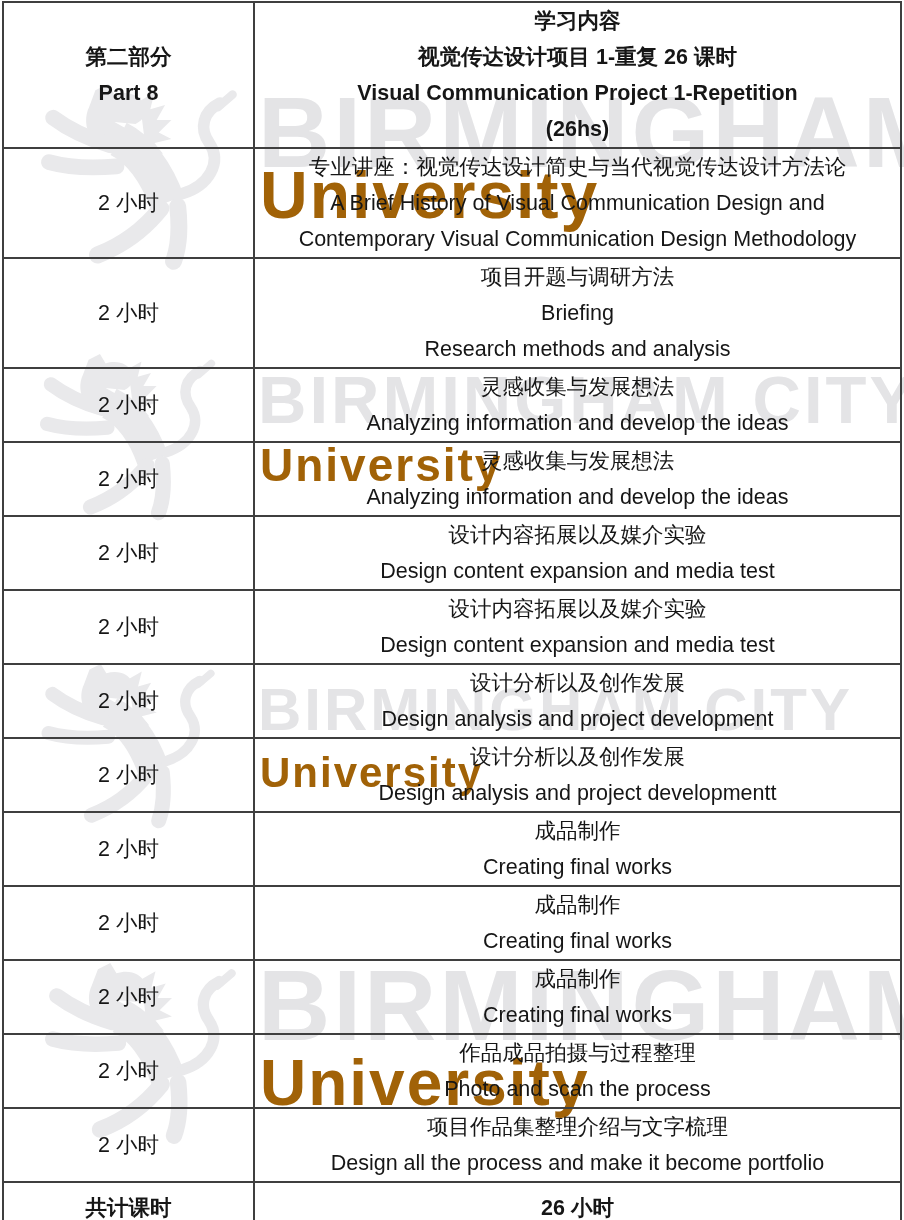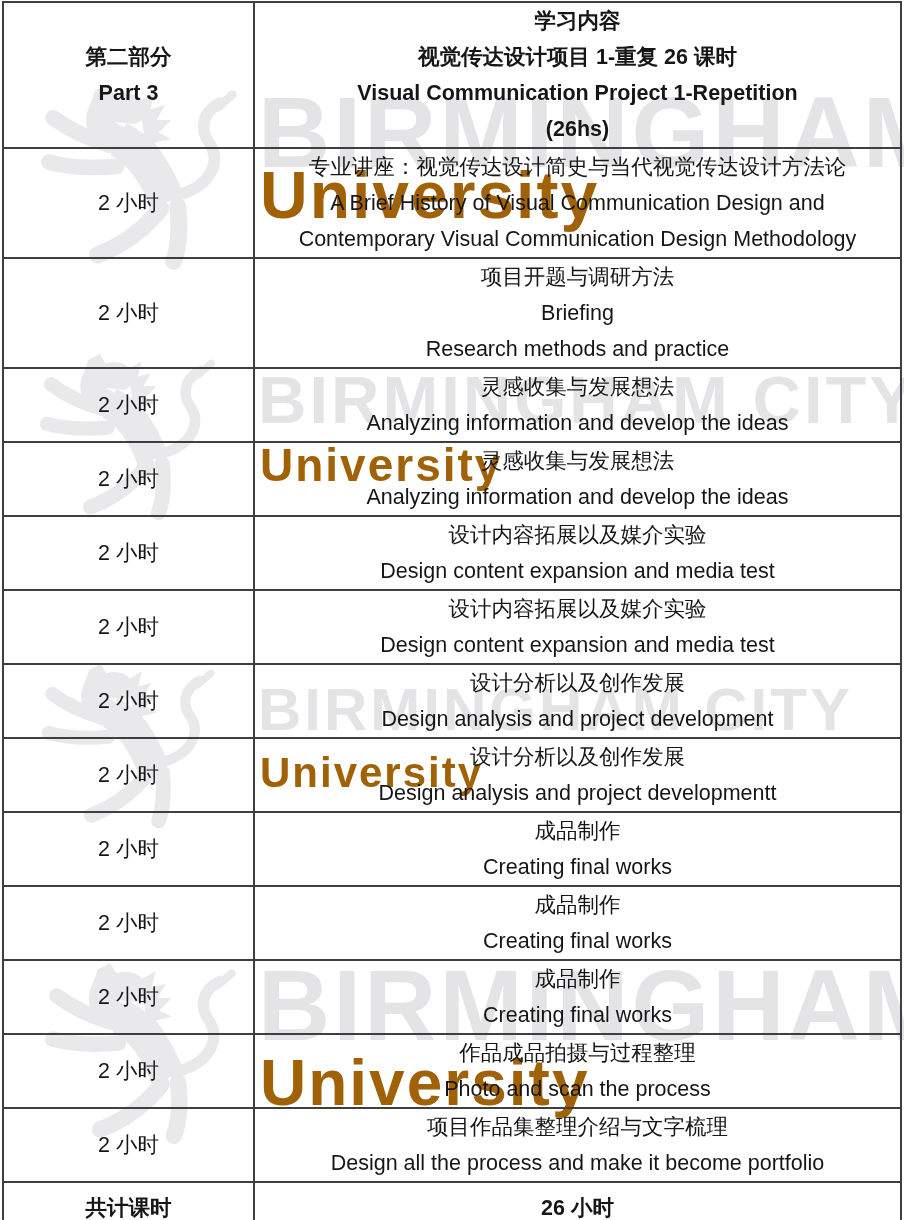--- a/index.html
+++ b/index.html
@@ -109,37 +109,37 @@
   </div>
 
   <table class="schedule">
     <colgroup>
         <col class="c1">
         <col class="c2">
       </colgroup>
     <tbody>
         <tr class="rh-header">
       <th>第二部分
-Part 3</th>
+Part 8</th>
       <th>学习内容
 视觉传达设计项目 1-重复 26 课时
 Visual Communication Project 1-Repetition
 (26hs)</th>
     </tr>
     <tr class="rh-3">
       <td>2 小时</td>
       <td>专业讲座：视觉传达设计简史与当代视觉传达设计方法论
 A Brief History of Visual Communication Design and
 Contemporary Visual Communication Design Methodology</td>
     </tr>
     <tr class="rh-3">
       <td>2 小时</td>
       <td>项目开题与调研方法
 Briefing
-Research methods and practice</td>
+Research methods and analysis</td>
     </tr>
     <tr class="rh-2">
       <td>2 小时</td>
       <td>灵感收集与发展想法
 Analyzing information and develop the ideas</td>
     </tr>
     <tr class="rh-2">
       <td>2 小时</td>
       <td>灵感收集与发展想法
 Analyzing information and develop the ideas</td>

